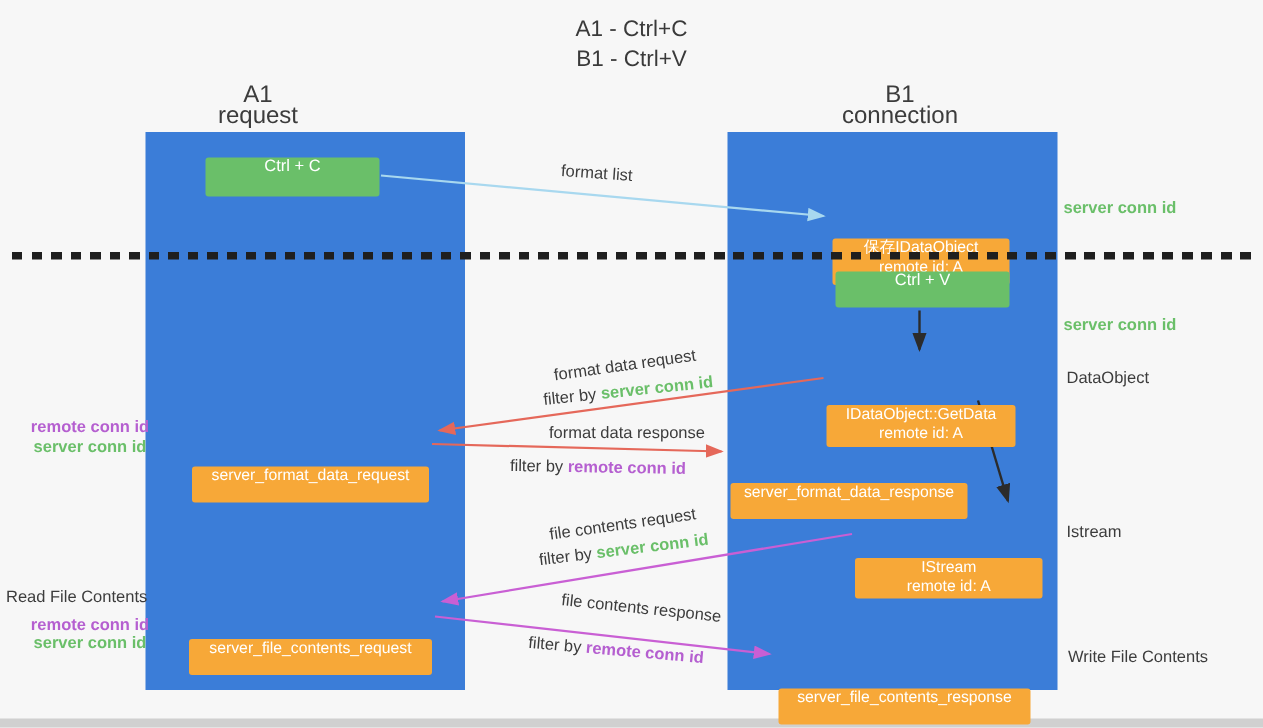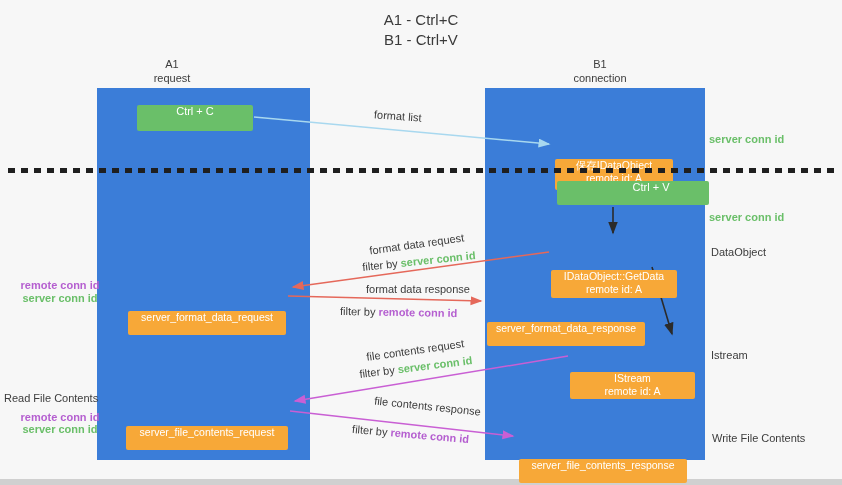--- a/index.html
+++ b/index.html
@@ -9,21 +9,21 @@
     font-family:"Liberation Sans", sans-serif;
     color:#3c3c3c;
     overflow:hidden;
   }
   .canvas{position:relative;width:700px;height:485px;}
   .title{
     position:absolute;left:296px;top:10px;width:250px;
     text-align:center;font-size:15px;color:#3a3a3a;line-height:20px;
   }
   .lane-header{
-    position:absolute;text-align:center;font-size:11px;line-height:14px;color:#3c3c3c;
+    position:absolute;text-align:center;font-size:16px;line-height:14px;color:#3c3c3c;
   }
   .lane{
     position:absolute;background:#3b7dd8;
   }
   .node{
     position:absolute;display:flex;flex-direction:column;align-items:center;justify-content:flex-start;
     color:#ffffff;font-size:11px;line-height:13px;border-radius:2px;text-align:center;
     z-index:4;
   }
   .node.green{background:#6abf69;}
@@ -97,21 +97,21 @@
 
   <div class="node green" style="left:137px;top:105px;width:116px;height:26px;">
     <div>Ctrl + C</div>
   </div>
 
   <div class="node orange" style="left:555px;top:127px;width:118px;height:31px;">
     <div class="l2">保存IDataObject</div>
     <div class="l2">remote id: A</div>
   </div>
 
-  <div class="node green" style="left:557px;top:181px;width:116px;height:24px;padding-left:36px;">
+  <div class="node green" style="left:557px;top:181px;width:116px;height:24px;">
     <div>Ctrl + V</div>
   </div>
 
   <div class="node orange" style="left:551px;top:238px;width:126px;height:28px;">
     <div class="l2">IDataObject::GetData</div>
     <div class="l2">remote id: A</div>
   </div>
 
   <div class="node orange" style="left:128px;top:279px;width:158px;height:24px;">
     <div class="l2">server_format_data_request</div>

